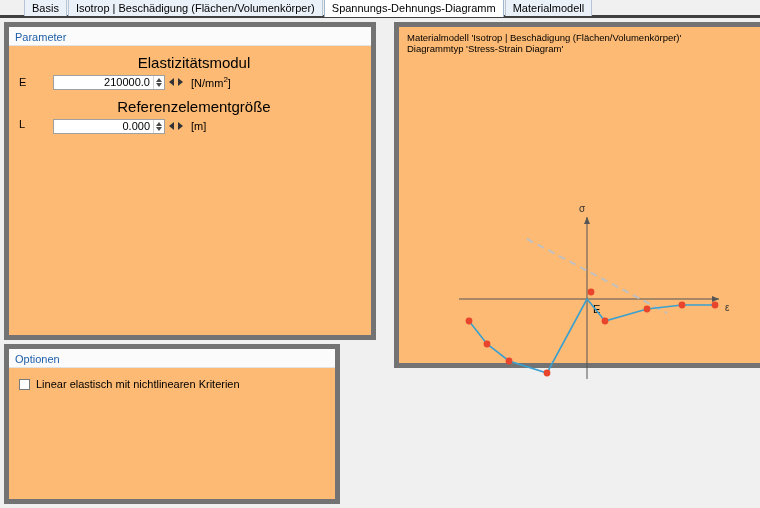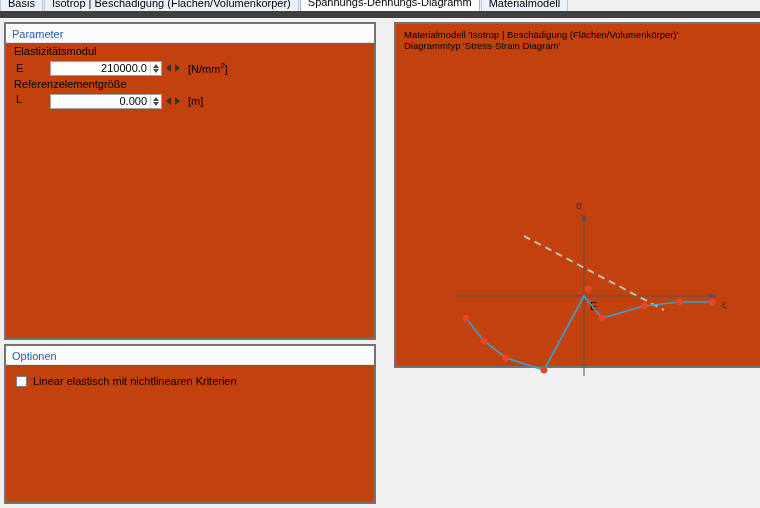--- a/index.html
+++ b/index.html
@@ -23,24 +23,25 @@
   }
 
   
   .tabbar {
     position: absolute;
     left: 0;
     top: 0;
     width: 760px;
     height: 18px;
     background: #f0f0f0;
-    border-bottom: 7px solid #404040;
-    display: flex;
-    align-items: flex-end;
-    box-sizing: border-box;
+    border-bottom: 3px solid #404040;
+    display: flex;
+    align-items: center;
+    box-sizing: border-box;
+    padding-left: 24px;
   }
   .tab {
     height: 17px;
     line-height: 16px;
     padding: 0 7px;
     font-size: 11px;
     color: #000;
     background: #eaf1f8;
     border: 1px solid #b6c6d6;
     border-bottom: none;
@@ -53,22 +54,22 @@
     background: #ffffff;
     border-color: #9fb6cd;
     height: 18px;
     line-height: 17px;
     font-weight: normal;
   }
 
   
   .panel {
     position: absolute;
-    background: #c2410c;
-    border: 2px solid #737373;
+    background: #fdba74;
+    border: 5px solid #737373;
     box-sizing: border-box;
   }
   .panel-title {
     color: #1f5fa9;
     font-size: 11px;
     padding: 4px 6px 2px 6px;
     background: #fbfbfb;
   }
   .panel-title-sep {
     height: 1px;
@@ -78,35 +79,36 @@
 
   #panel-parameter {
     left: 4px;
     top: 22px;
     width: 372px;
     height: 318px;
   }
   #panel-optionen {
     left: 4px;
     top: 344px;
-    width: 372px;
+    width: 336px;
     height: 160px;
   }
   #panel-diagram {
     left: 394px;
     top: 22px;
     width: 375px;
     height: 346px;
   }
 
   
   .group-label {
-    font-size: 11px;
-    color: #000;
-    margin: 2px 0 3px 8px;
+    font-size: 15px;
+    color: #000;
+    margin: 8px 0 3px 8px;
+    text-align: center;
   }
   .field-row {
     display: flex;
     align-items: center;
     margin-left: 10px;
     height: 16px;
   }
   .field-label {
     width: 34px;
     font-size: 11px;

